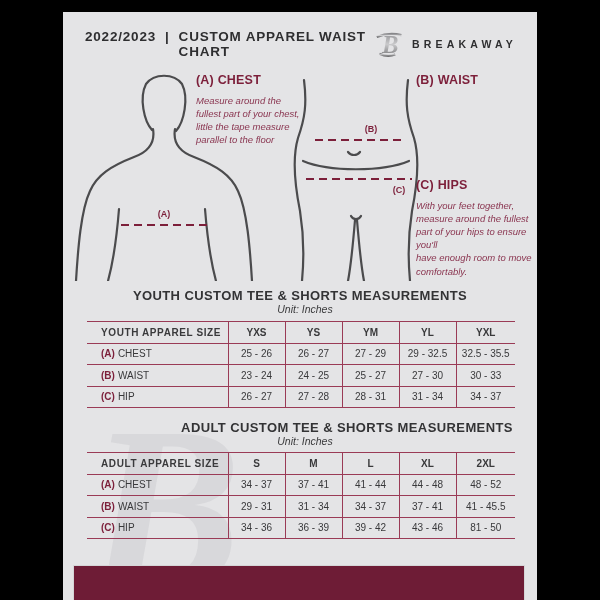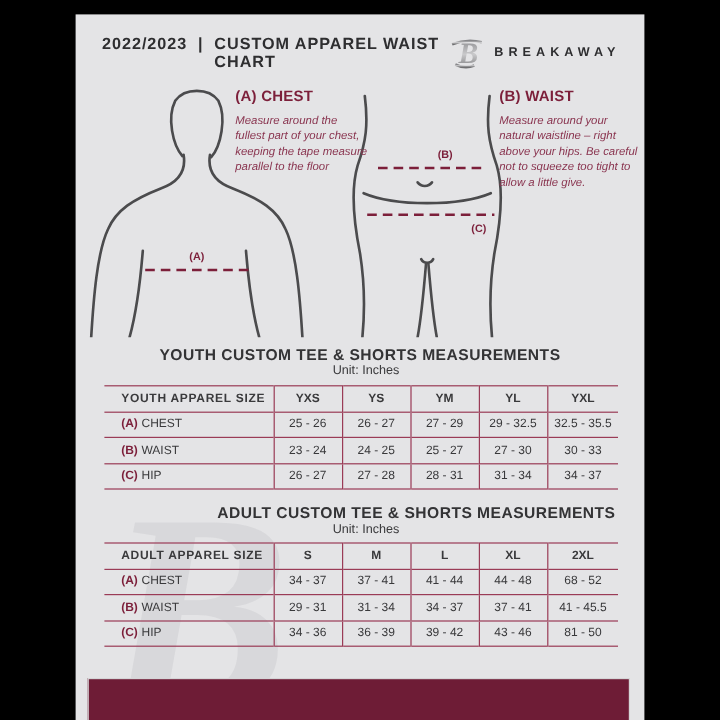--- a/index.html
+++ b/index.html
@@ -25,21 +25,21 @@
 
   
   .guide { position:absolute; z-index:1; }
   .guide-heading { font-size:12.5px; font-weight:bold; color:#7c1f3a; letter-spacing:0.2px; margin-bottom:7px; }
   .guide-body { font-size:9.5px; font-style:italic; color:#8a3550; line-height:1.38; white-space:pre-line; }
 
   
   .section-title { position:absolute; left:0; width:100%; text-align:center;
                    font-size:13px; font-weight:bold; color:#333335; letter-spacing:0.4px; z-index:1; }
   .section-unit { position:absolute; left:0; width:100%; text-align:center;
-                  font-size:10.5px; color:#3a3a3c; z-index:1;padding-left:10px; }
+                  font-size:10.5px; font-style:italic; color:#3a3a3c; z-index:1;padding-left:10px; }
 
   
   .size-table { position:absolute; left:24px; width:428px; border-collapse:collapse;
                 table-layout:fixed; z-index:1; }
   .size-table { border-top:1.5px solid #9a3b56; border-bottom:1.5px solid #9a3b56; }
   .size-table tr { border-bottom:1.5px solid #9a3b56; }
   .size-table th, .size-table td { height:21.5px; font-size:10px; color:#39393b;
                                    text-align:center; vertical-align:middle;
                                    border-right:1.5px solid #9a3b56; }
   .size-table th:last-child, .size-table td:last-child { border-right:none; }
@@ -106,25 +106,29 @@
       <path d="M66 152 C68 176 70 197 73 213"></path>
     </g>
     <line class="dash" x1="24" y1="72" x2="112" y2="72"></line>
     <text x="80" y="64" text-anchor="middle">(B)</text>
     <line class="dash" x1="15" y1="111" x2="121" y2="111"></line>
     <text x="108" y="125" text-anchor="middle">(C)</text>
   </svg>
 
   <div class="guide" style="left:133px; top:61px; width:112px;">
     <div class="guide-heading">(A) CHEST</div>
-    <div class="guide-body">Measure around the fullest part of your chest, keeping the tape measure parallel to the floor</div>
+    <div class="guide-body">Measure around the fullest part of your chest, little the tape measure parallel to the floor</div>
   </div>
   <div class="guide" style="left:353px; top:61px; width:120px;">
     <div class="guide-heading">(B) WAIST</div>
-    <div class="guide-body">Measure around your natural waistline – right above your hips. Be careful not to squeeze too tight to allow a little give.</div>
+  </div>
+  <div class="guide" style="left:353px; top:166px; width:120px;">
+    <div class="guide-heading">(C) HIPS</div>
+    <div class="guide-body">With your feet together, measure around the fullest part of your hips to ensure you'll
+have enough room to move comfortably.</div>
   </div>
 
   <div class="watermark">B</div>
 
   <div class="section-title" style="top:276px;">YOUTH CUSTOM TEE &amp; SHORTS MEASUREMENTS</div>
   <div class="section-unit" style="top:291px;">Unit: Inches</div>
 
   <table class="size-table" style="top:309px;">
     <colgroup>
         <col style="width:141px">
@@ -194,21 +198,21 @@
         <th>2XL</th>
       </tr>
     </thead>
     <tbody>
       <tr>
         <td class="lbl"><span class="pfx">(A)</span><span>CHEST</span></td>
         <td>34 - 37</td>
         <td>37 - 41</td>
         <td>41 - 44</td>
         <td>44 - 48</td>
-        <td>68 - 52</td>
+        <td>48 - 52</td>
       </tr>
       <tr>
         <td class="lbl"><span class="pfx">(B)</span><span>WAIST</span></td>
         <td>29 - 31</td>
         <td>31 - 34</td>
         <td>34 - 37</td>
         <td>37 - 41</td>
         <td>41 - 45.5</td>
       </tr>
       <tr>

